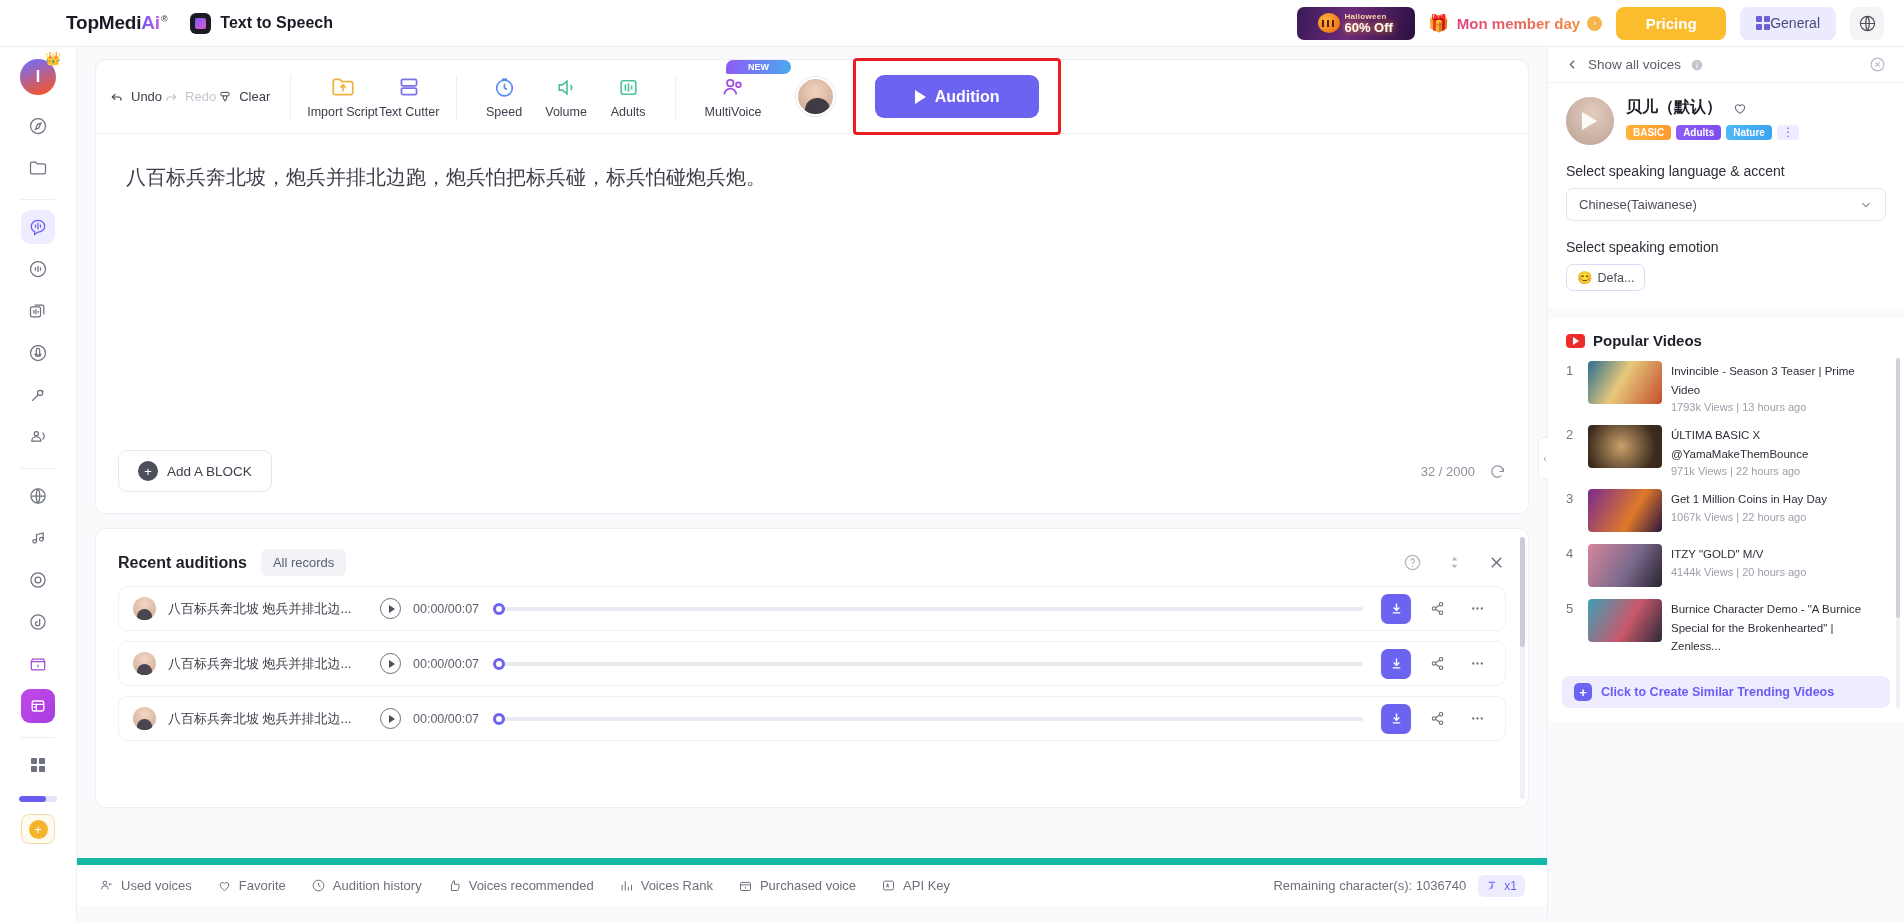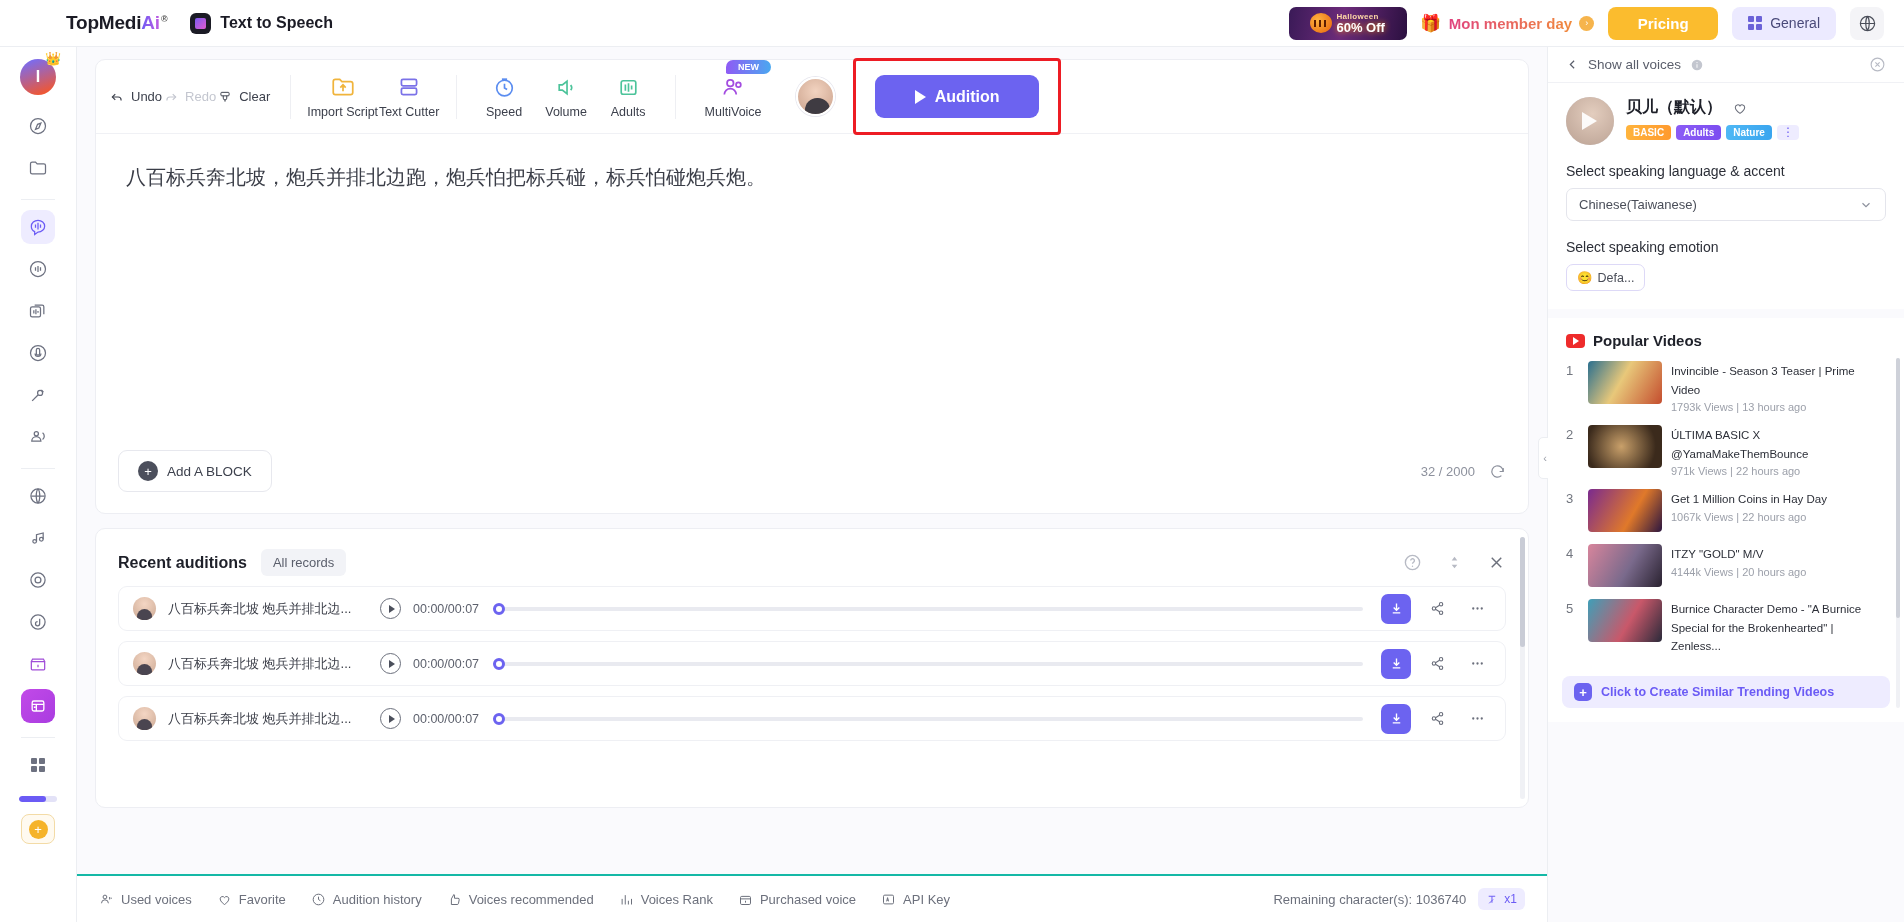--- a/index.html
+++ b/index.html
@@ -47,21 +47,21 @@
     background: linear-gradient(90deg,#e0437f,#f08a3c); -webkit-background-clip:text; background-clip:text; color: transparent; }
   .arrow-chip { width: 15px; height: 15px; border-radius: 50%; background: #f6b44c;
     color: #fff; font-size: 9px; display: flex; align-items: center; justify-content: center; }
   .pricing-btn {
     width: 110px; height: 33px; border-radius: 8px; background: #fbbc2e;
     color: #fff; font-size: 15px; font-weight: bold; border: none; cursor: pointer;
     display: flex; align-items: center; justify-content: center;
   }
   .general-btn {
     height: 33px; border-radius: 8px; background: #eceaff; color: #4a4a7a;
-    font-size: 14px; padding: 0 16px; display: flex; align-items: center; gap: 8px;
+    font-size: 14px; padding: 0 16px; display: flex; align-items: center; 
     border: none; cursor: pointer;
   }
   .grid4 { display: grid; grid-template-columns: 6px 6px; grid-template-rows: 6px 6px; gap: 2px; }
   .grid4 i { background: #6b62d8; border-radius: 1px; display: block; }
   .globe-btn { width: 34px; height: 33px; border-radius: 8px; background: #f4f4f7;
     display: flex; align-items: center; justify-content: center; border: none; cursor: pointer;}
 
   
   .sidebar {
     position: absolute; top: 47px; left: 0; width: 77px; height: 875px;
@@ -101,21 +101,21 @@
   .tb-group { display: flex; align-items: center; height: 52px; }
   .tb-sep { width: 1px; height: 44px; background: #eeeff3; margin: 0 16px; }
   .undo-col { display: flex; flex-direction: row; gap: 2px; padding-right: 4px;}
   .undo-row { display: flex; align-items: center; gap: 7px; font-size: 13px; color: #3d414d; cursor: pointer; }
   .undo-row.disabled { color: #c3c6cf; cursor: default; }
   .tb-item { display: flex; flex-direction: column; align-items: center; gap: 5px;
     min-width: 62px; cursor: pointer; position: relative; }
   .tb-item .lbl { font-size: 12.5px; color: #3d414d; white-space: nowrap; }
   .badge-new { position: absolute; top: -14px; left: 34px;
     background: linear-gradient(90deg,#8f5bf5,#4aa8f0); color: #fff; font-size: 9px;
-    font-weight: bold; padding: 2px 12px; border-radius: 8px 8px 8px 2px; }
+    font-weight: bold; padding: 2px 22px; border-radius: 8px 8px 8px 2px; }
   .tb-avatar { width: 39px; height: 39px; border-radius: 50%; margin-left: 22px;
     background: radial-gradient(circle at 50% 35%, #f2d3c0, #c9a08a);
     border: 2px solid #fff; box-shadow: 0 0 0 1px #e8e8ef; overflow:hidden; position: relative;}
   .tb-avatar:after { content:""; position:absolute; left:7px; top:19px; width:25px; height:22px;
     border-radius: 12px 12px 0 0; background: #3f3b42; }
   .audition-outline { margin-left: 18px; border: 3px solid #ed1c24; border-radius: 4px;
     padding: 14px 19px; display: inline-flex; }
   .audition-btn { width: 164px; height: 43px; border-radius: 9px; background: #6c63f0;
     color: #fff; font-size: 16px; font-weight: bold; border: none; cursor: pointer;
     display: flex; align-items: center; justify-content: center; gap: 9px; }
@@ -157,22 +157,22 @@
   .dl-btn { width: 30px; height: 30px; border-radius: 7px; background: #6c63f0; color: #fff;
     display: flex; align-items: center; justify-content: center; cursor: pointer; flex:none;}
   .ic-btn { width: 28px; height: 28px; display: flex; align-items: center; justify-content: center;
     color: #6b6f7c; cursor: pointer; flex:none;}
   .scrollbar { position: absolute; right: 3px; top: 8px; width: 5px; height: 110px;
     background: #c9ccd6; border-radius: 3px; }
   .scroll-track { position: absolute; right: 3px; top: 8px; width: 5px; height: 262px;
     background: #f0f1f5; border-radius: 3px; }
 
   
-  .footer { position: absolute; bottom: 0; left: 77px; width: 1470px; height: 48px;
-    border-top: 2px solid #14b8a6; background: #fff; display: flex; align-items: center; padding: 0 22px; }
+  .footer { position: absolute; bottom: 16px; left: 77px; width: 1470px; height: 48px;
+    border-top: 7px solid #14b8a6; background: #fff; display: flex; align-items: center; padding: 0 22px; }
   .f-item { display: flex; align-items: center; gap: 7px; font-size: 13px; color: #6c707c;
     margin-right: 25px; cursor: pointer; }
   .f-right { margin-left: auto; display: flex; align-items: center; gap: 12px; }
   .f-remaining { font-size: 13px; color: #6c707c; }
   .speed-chip { background: #eeecff; color: #6b5bf5; font-size: 12px; padding: 4px 8px;
     border-radius: 6px; display: flex; align-items: center; gap: 5px; cursor: pointer; }
 
   
   .right { position: absolute; top: 47px; right: 0; width: 357px; height: 875px;
     background: #fafafd; border-left: 1px solid #eceef2; }

